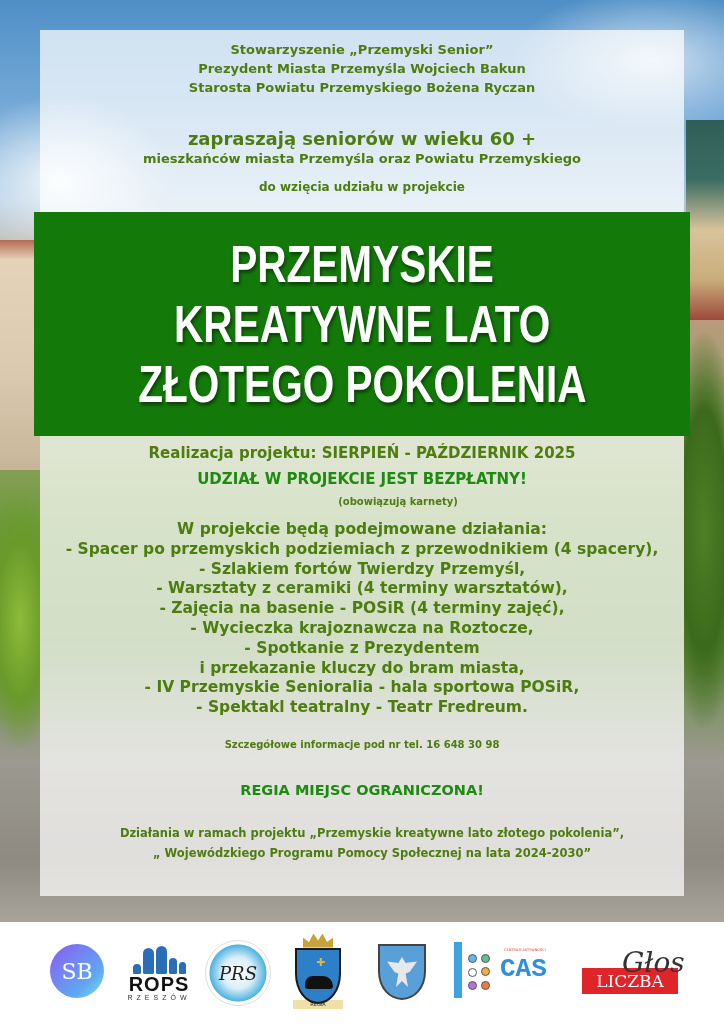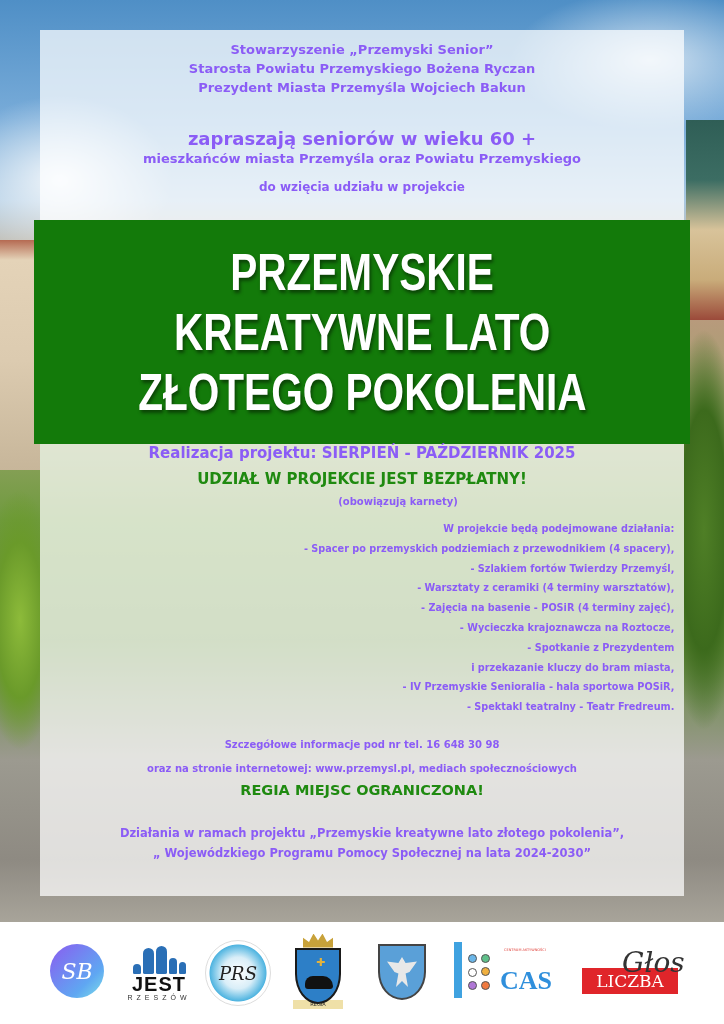--- a/index.html
+++ b/index.html
@@ -31,62 +31,62 @@
   }
   .bg-building-left {
     position: absolute; left: 0; top: 240px; width: 40px; height: 230px;
     background: linear-gradient(180deg, #b56a52 0, #e4d3b8 20px, #dccbb0 120px, #c7b69a 230px);
   }
   .panel {
     position: absolute; left: 40px; top: 30px; width: 644px; height: 866px;
     background: rgba(255,255,255,0.72);
   }
   .banner {
-    position: absolute; left: 34px; top: 220px; width: 656px; height: 224px;
+    position: absolute; left: 34px; top: 212px; width: 656px; height: 224px;
     background: #137a0a;
     display: flex; flex-direction: column; align-items: center; justify-content: center;
   }
   .banner-line {
     font-family: "Liberation Sans", sans-serif;
     font-weight: bold;
     color: #fff;
     font-size: 52px;
     line-height: 60px;
     letter-spacing: 0px;
     transform: scaleX(0.78);
     text-shadow: 2px 3px 4px rgba(0,0,0,0.45);
     white-space: nowrap;
   }
   .t {
     position: absolute; left: 40px; width: 644px; text-align: center;
-    font-family: "DejaVu Sans", sans-serif; font-weight: bold; color: #8b5cf6;
+    font-family: "DejaVu Sans", sans-serif; font-weight: bold; color: #4d7c0f;
     white-space: nowrap;
   }
   .green { color: #1f8a10; }
   .header-org { font-size: 13px; line-height: 19px; top: 40px; }
   .invite-big { font-size: 18px; top: 128px; line-height: 22px; text-align: center; }
   .invite-sub { font-size: 13px; top: 151px; line-height: 16px; }
   .invite-do { font-size: 12px; top: 179px; line-height: 16px; }
   .realizacja { font-size: 15px; top: 443px; line-height: 20px; }
   .bezplatny { font-size: 15px; top: 469px; line-height: 20px; }
   .karnety { font-size: 10px; top: 495px; line-height: 14px; margin-left: 36px; }
-  .activities { font-size: 10px; top: 519px; line-height: 19.8px; text-align: right; }
+  .activities { font-size: 16px; top: 519px; line-height: 19.8px; }
   .activities div { transform: scaleX(0.97); }
   .info { font-size: 10px; line-height: 24px; top: 733px; }
   .ograniczona { font-size: 14.5px; top: 780px; line-height: 20px; }
   .footnote { font-size: 11.5px; line-height: 20px; top: 823px; padding-left: 20px; }
 
   .logos {
     position: absolute; left: 0; top: 922px; width: 724px; height: 102px; background: #fff;
   }
   .logo { position: absolute; display: flex; align-items: center; justify-content: center; }
   .logo-sb {
     left: 50px; top: 22px; width: 54px; height: 54px; border-radius: 50%;
     background: linear-gradient(135deg, #8a5cf0, #5fa7f2 70%, #7ee0e8);
-    color: #fff; font-family: "DejaVu Serif", serif; font-size: 22px; font-style: italic;
+    color: #fff; font-family: "DejaVu Serif", serif; font-size: 22px; 
   }
   .logo-rops { left: 124px; top: 18px; width: 70px; height: 64px; flex-direction: column; }
   .rops-people { width: 56px; height: 30px; position: relative; }
   .rops-people span { position: absolute; bottom: 0; background: #2a6fb6; border-radius: 6px 6px 2px 2px; }
   .rops-text { font-family: "Liberation Sans", sans-serif; font-weight: bold; font-size: 20px; color: #111; line-height: 20px; letter-spacing: 1px; }
   .rops-sub { font-family: "Liberation Sans", sans-serif; font-size: 7px; letter-spacing: 4px; color: #333; }
   .logo-prs {
     left: 205px; top: 18px; width: 66px; height: 66px; border-radius: 50%;
     background: radial-gradient(circle, #fff 0, #d9eef8 35%, #4fb4e0 62%, #fff 64%);
     border: 1px solid #ddd;
@@ -103,21 +103,21 @@
   .ribbon { width: 50px; height: 9px; background: #efe0a8; margin-top: -4px; font-size: 5px; color: #222; text-align: center; line-height: 9px; }
   .logo-crest2 {
     left: 378px; top: 22px; width: 48px; height: 56px; background: #5aa0d8; border: 2px solid #444;
     border-radius: 0 0 24px 24px / 0 0 28px 28px;
   }
   .eagle { width: 30px; height: 30px; background: #e8e8e8; clip-path: polygon(50% 0, 62% 20%, 100% 15%, 75% 50%, 62% 55%, 70% 100%, 50% 80%, 30% 100%, 38% 55%, 25% 50%, 0 15%, 38% 20%); }
   .logo-cas { left: 454px; top: 20px; width: 100px; height: 60px; }
   .cas-bar { position: absolute; left: 0; top: 0; width: 8px; height: 56px; background: #3fa2e0; }
   .cas-net { position: absolute; left: 14px; top: 12px; width: 36px; height: 36px; }
   .cas-net span { position: absolute; width: 9px; height: 9px; border-radius: 50%; border: 1px solid #555; }
-  .cas-text { position: absolute; left: 46px; top: 12px; font-family: Liberation Serif, serif; font-weight: bold; font-size: 26px; color: #2f8fdc; margin-top: 12px; }
+  .cas-text { position: absolute; left: 46px; top: 12px; font-family: Liberation Mono, monospace; font-weight: bold; font-size: 26px; color: #2f8fdc; }
   .cas-small { position: absolute; left: 50px; top: 6px; font-size: 3.5px; color: #e0403a; white-space: nowrap; }
   .logo-glos { left: 582px; top: 24px; width: 96px; height: 52px; }
   .glos-red {
     position: absolute; left: 0; top: 22px; width: 96px; height: 26px; background: #e0252a;
     color: #fff; font-family: "DejaVu Serif", serif; font-size: 17px; line-height: 26px; text-align: center; letter-spacing: 0px;
   }
   .glos-script { position: absolute; left: 40px; top: 0px; font-family: "DejaVu Serif", serif; font-style: italic; font-size: 28px; color: #333; }
 </style>
 </head>
 <body>
@@ -125,22 +125,22 @@
 <div class="bg"></div>
 <div class="bg-building-left"></div>
 <div class="bg-tree-left"></div>
 <div class="bg-tower-right"></div>
 <div class="bg-tree-right"></div>
 
 <div class="panel"></div>
 
 <div class="t header-org">
   <div>Stowarzyszenie „Przemyski Senior”</div>
+  <div>Prezydent Miasta Przemyśla Wojciech Bakun</div>
   <div>Starosta Powiatu Przemyskiego Bożena Ryczan</div>
-  <div>Prezydent Miasta Przemyśla Wojciech Bakun</div>
 </div>
 
 <div class="t invite-big">zapraszają seniorów w wieku 60 +</div>
 <div class="t invite-sub">mieszkańców miasta Przemyśla oraz Powiatu Przemyskiego</div>
 <div class="t invite-do">do wzięcia udziału w projekcie</div>
 
 <div class="banner">
   <div class="banner-line">PRZEMYSKIE</div>
   <div class="banner-line">KREATYWNE LATO</div>
   <div class="banner-line">ZŁOTEGO POKOLENIA</div>
@@ -158,21 +158,20 @@
   <div>- Zajęcia na basenie - POSiR (4 terminy zajęć),</div>
   <div>- Wycieczka krajoznawcza na Roztocze,</div>
   <div>- Spotkanie z Prezydentem</div>
   <div>i przekazanie kluczy do bram miasta,</div>
   <div>- IV Przemyskie Senioralia - hala sportowa POSiR,</div>
   <div>- Spektakl teatralny - Teatr Fredreum.</div>
 </div>
 
 <div class="t info">
   <div>Szczegółowe informacje pod nr tel. 16 648 30 98</div>
-  <div>oraz na stronie internetowej: www.przemysl.pl, mediach społecznościowych</div>
 </div>
 
 <div class="t ograniczona green">REGIA MIEJSC OGRANICZONA!</div>
 
 <div class="t footnote">
   <div>Działania w ramach projektu „Przemyskie kreatywne lato złotego pokolenia”,</div>
   <div>„ Wojewódzkiego Programu Pomocy Społecznej na lata 2024-2030”</div>
 </div>
 
 <div class="logos">
@@ -181,21 +180,21 @@
   </div>
 
   <div class="logo logo-rops">
     <div class="rops-people">
       <span style="left:2px;width:8px;height:10px;"></span>
       <span style="left:12px;width:11px;height:26px;"></span>
       <span style="left:25px;width:11px;height:28px;"></span>
       <span style="left:38px;width:8px;height:16px;"></span>
       <span style="left:48px;width:7px;height:12px;"></span>
     </div>
-    <div class="rops-text">JEST</div>
+    <div class="rops-text">ROPS</div>
     <div class="rops-sub">RZESZÓW</div>
   </div>
 
   <div class="logo logo-prs">
     <span>PRS</span>
   </div>
 
   <div class="logo logo-crest1">
     <div class="crown"></div>
     <div class="shield1">

